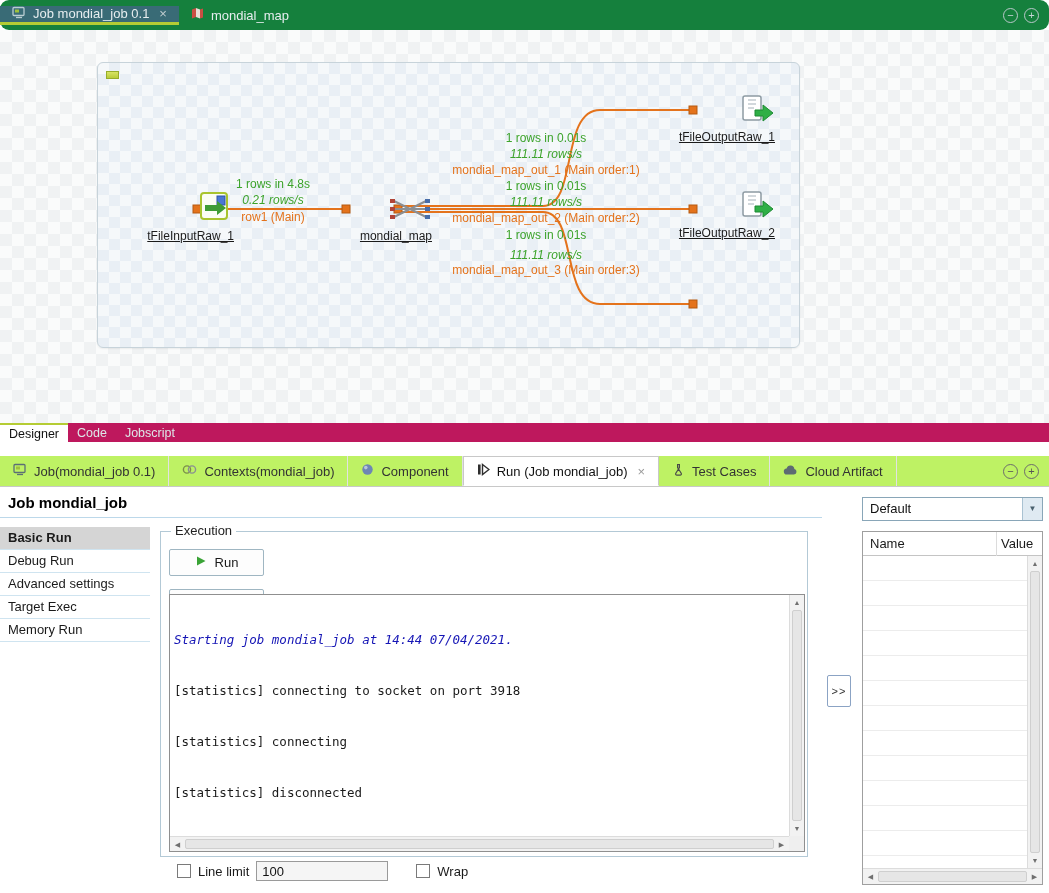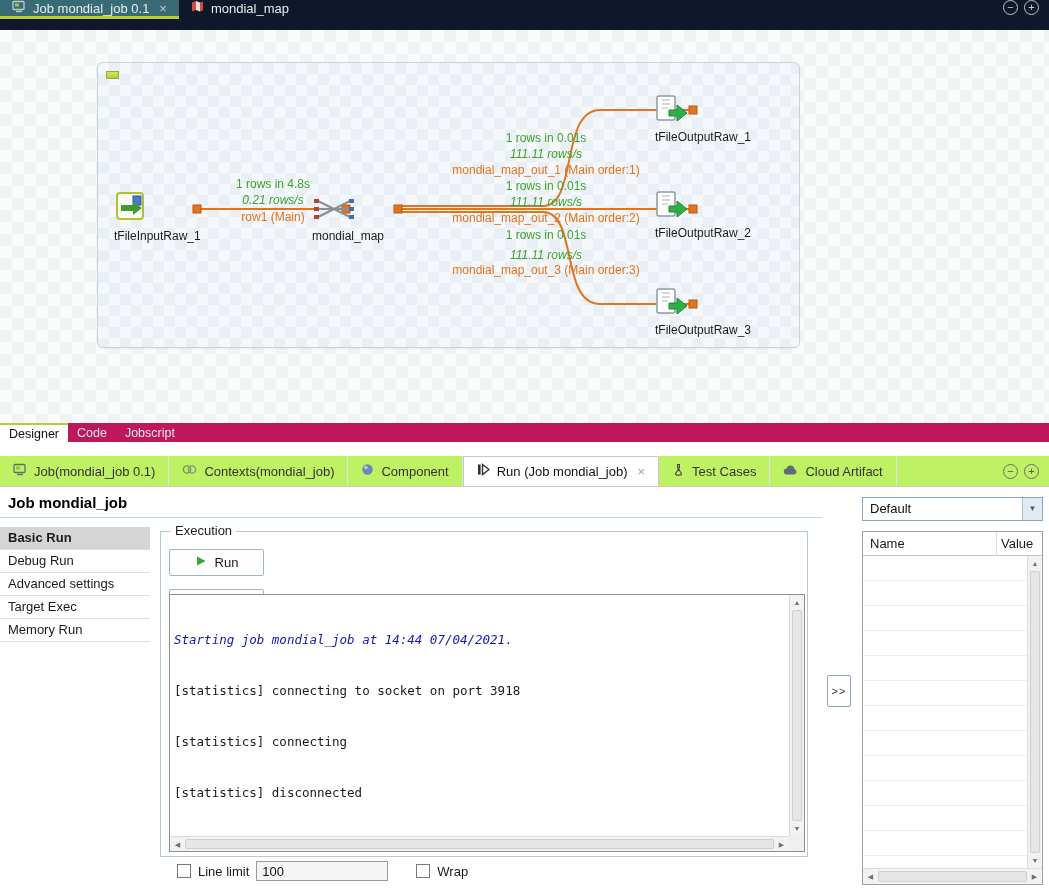--- a/index.html
+++ b/index.html
@@ -1,20 +1,20 @@
 <!DOCTYPE html>
 <html><head>
 <meta charset="utf-8">
 <style>
   *{margin:0;padding:0;box-sizing:border-box;}
   html,body{width:1049px;height:893px;overflow:hidden;}
   body{font-family:"Liberation Sans",sans-serif;font-size:13px;background:#fff;position:relative;color:#1a1a1a;}
 
   
-  .top-bar{position:absolute;top:0;left:0;right:0;height:30px;background:#0f172a;display:flex;align-items:flex-start;}
+  .top-bar{position:absolute;top:0;left:0;right:0;height:30px;background:#15803d;display:flex;align-items:center;border-radius:9px;}
   .top-tab{display:flex;align-items:center;gap:7px;padding:0 12px;color:#e6edef;font-size:13px;position:relative;}
   .top-tab.active{background:#396b76;border-bottom:3px solid #b5cc34;}
   .tab-close{color:#c2ced1;font-size:13px;margin-left:3px;cursor:pointer;}
   .window-controls{margin-left:auto;display:flex;align-items:center;gap:6px;padding-right:10px;}
   .circle-btn{width:15px;height:15px;border:1px solid #b9c7ca;border-radius:50%;color:#c9d5d8;font-size:11px;line-height:13px;text-align:center;}
   .circle-btn.dark{border-color:#6c6c6c;color:#555;}
 
   
   .canvas{position:absolute;top:30px;left:0;right:0;height:393px;
     background-color:#f7f8f9;
@@ -22,21 +22,21 @@
     background-size:24px 24px;}
   .subjob{position:absolute;left:97px;top:32px;width:703px;height:286px;border:1px solid #c7d3da;border-radius:6px;
     background-image:conic-gradient(#e9eff5 25%,#f5f8fa 0 50%,#e9eff5 0 75%,#f5f8fa 0);
     background-size:22px 22px;box-shadow:0 1px 2px rgba(0,0,0,.06);}
   .note{position:absolute;left:8px;top:8px;width:13px;height:8px;background:linear-gradient(#d8e465,#b9cc3a);border:1px solid #97ad2b;z-index:3;}
   .links-svg{position:absolute;inset:0;z-index:1;pointer-events:none;}
   .lnk{position:absolute;transform:translateX(-50%);white-space:nowrap;font-size:12px;z-index:2;line-height:14px;}
   .lnk.rows{color:#3ca32b;}
   .lnk.rate{color:#3ca32b;font-style:italic;}
   .lnk.name{color:#e4731c;}
-  .comp{position:absolute;width:120px;display:flex;flex-direction:column;align-items:flex-start;z-index:3;}
+  .comp{position:absolute;width:120px;display:flex;flex-direction:column;align-items:flex-end;z-index:3;text-decoration:underline;}
   .comp-label{font-size:12px;color:#1c1c1c;margin-top:3px;white-space:nowrap;}
 
   
   .view-tabs{position:absolute;top:423px;left:0;right:0;height:19px;background:#be185d;display:flex;font-size:12.5px;color:#dde6e8;}
   .view-tab{display:flex;align-items:center;padding:0 9px;}
   .view-tab.active{background:#fff;color:#111;border-top:2px solid #b5cc34;}
 
   
   .panel-tabs{position:absolute;top:456px;left:0;right:0;height:31px;background:#bef264;border-bottom:1px solid #c8c8c8;display:flex;}
   .ptab{display:flex;align-items:center;gap:7px;padding:0 13px;font-size:13px;color:#333;border-right:1px solid #e2e2e2;}
@@ -202,30 +202,20 @@
         <div>
           <svg width="34" height="30" viewBox="0 0 34 30">
               <rect x="2" y="2" width="18" height="24" rx="2" fill="#fff" stroke="#8d9ba3" stroke-width="1.5"></rect>
               <path d="M7 6h8M7 10h8M7 14h6" stroke="#c3ccd1" stroke-width="1.3"></path>
               <path d="M14 16h8v-5l10 8-10 8v-5h-8z" fill="#2faf46" stroke="#1d8a33"></path>
             </svg>
         </div>
         <div class="comp-label">tFileOutputRaw_2</div>
       </div>
 
-      <div class="comp" style="left:557px;top:224px;">
-        <div>
-          <svg width="34" height="30" viewBox="0 0 34 30">
-              <rect x="2" y="2" width="18" height="24" rx="2" fill="#fff" stroke="#8d9ba3" stroke-width="1.5"></rect>
-              <path d="M7 6h8M7 10h8M7 14h6" stroke="#c3ccd1" stroke-width="1.3"></path>
-              <path d="M14 16h8v-5l10 8-10 8v-5h-8z" fill="#2faf46" stroke="#1d8a33"></path>
-            </svg>
-        </div>
-        <div class="comp-label">tFileOutputRaw_3</div>
-      </div>
     </div>
   </div>
 
   <div class="view-tabs">
     <div class="view-tab active">
         <span>Designer</span>
       </div>
     <div class="view-tab">
         <span>Code</span>
       </div>

